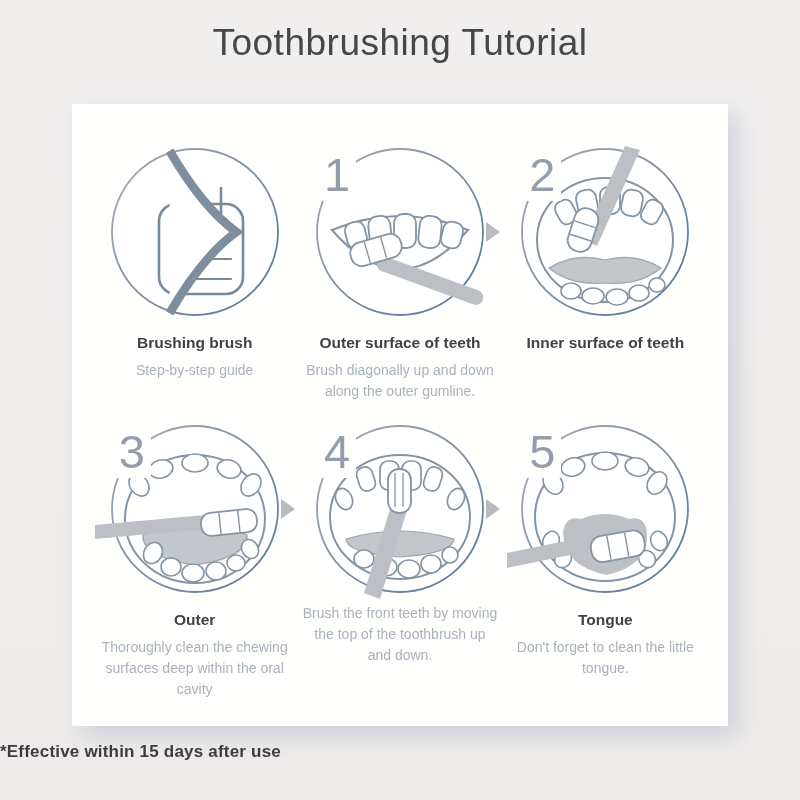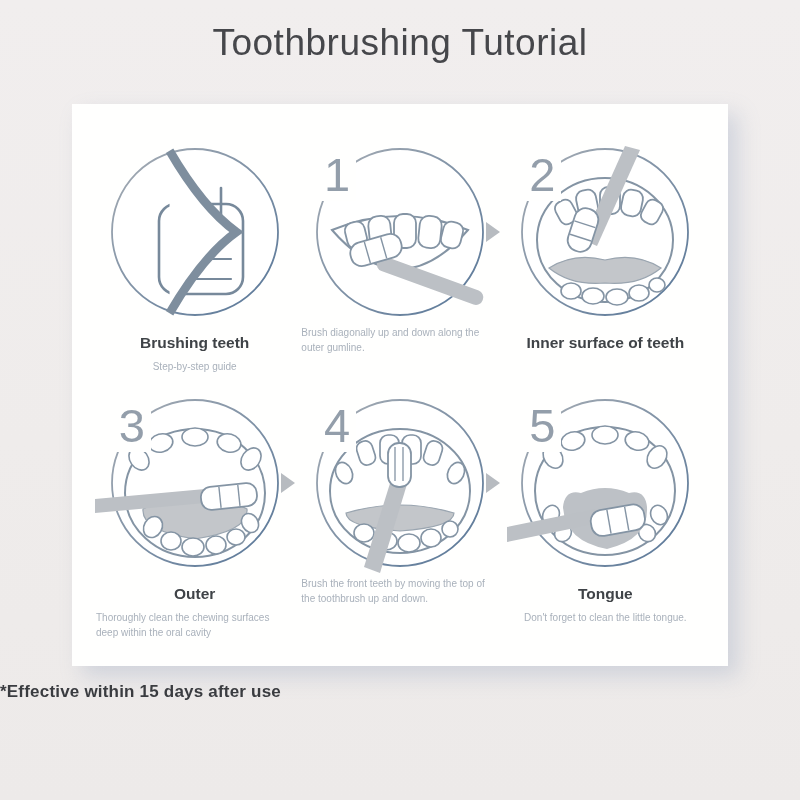--- a/index.html
+++ b/index.html
@@ -69,24 +69,24 @@
   }
   .step-title{
     margin-top:16px;
     font-size:15.5px;
     font-weight:700;
     color:var(--heading);
     white-space:nowrap;
   }
   .step-desc{
     margin-top:8px;
-    font-size:10px;
+    font-size:14px;
     line-height:1.48;
     color:var(--desc);
-    text-align:left;
+    text-align:center;
     max-width:204px;
   }
   .footnote{
     margin-top:16px;
     text-align:left;
     font-size:17px;
     font-weight:700;
     color:#3a3c40;
     letter-spacing:.2px;
   }
@@ -116,21 +116,21 @@
           <text x="62" y="119" font-size="17" fill="#77899b">2</text>
           <text x="62" y="139" font-size="17" fill="#77899b">3</text>
           <line x1="79" y1="93" x2="122" y2="93" stroke="#77899b" stroke-width="2.2" stroke-linecap="round"></line>
           <line x1="79" y1="113" x2="122" y2="113" stroke="#77899b" stroke-width="2.2" stroke-linecap="round"></line>
           <line x1="79" y1="133" x2="122" y2="133" stroke="#77899b" stroke-width="2.2" stroke-linecap="round"></line>
         </svg>
         <svg class="pointer-notch" width="18" height="36" viewBox="0 0 18 36">
           <path d="M2,1 Q9,13 16,18 Q9,23 2,35" fill="#ffffff" stroke="#7e8e9e" stroke-width="1.8"></path>
         </svg>
       </div>
-      <div class="step-title">Brushing teeth</div>
+      <div class="step-title">Brushing brush</div>
       <div class="step-desc">Step-by-step guide</div>
     </div>
 
     <div class="cell">
       <div class="illo">
         <svg viewBox="0 0 172 172">
           <defs>
             <linearGradient id="g1" x1="0" y1="0" x2="1" y2="1">
               <stop offset="0" stop-color="#a7adb4"></stop>
                 <stop offset="1" stop-color="#577698"></stop>
@@ -150,20 +150,21 @@
           </g>
           <g transform="rotate(-16 62 104)">
             <rect x="36" y="92" width="52" height="24" rx="11" fill="#ffffff" stroke="#8494a4" stroke-width="1.8"></rect>
             <line x1="53" y1="93" x2="53" y2="115" stroke="#8494a4" stroke-width="1.4"></line>
             <line x1="70" y1="93" x2="70" y2="115" stroke="#8494a4" stroke-width="1.4"></line>
           </g>
         </svg>
         <div class="pointer-filled"></div>
         <div class="step-number">1</div>
       </div>
+      <div class="step-title">Outer surface of teeth</div>
       <div class="step-desc">Brush diagonally up and down along the outer gumline.</div>
     </div>
 
     <div class="cell">
       <div class="illo">
         <svg viewBox="0 0 172 172">
           <defs>
             <linearGradient id="g2" x1="0" y1="0" x2="1" y2="1">
               <stop offset="0" stop-color="#a7adb4"></stop>
                 <stop offset="1" stop-color="#577698"></stop>

